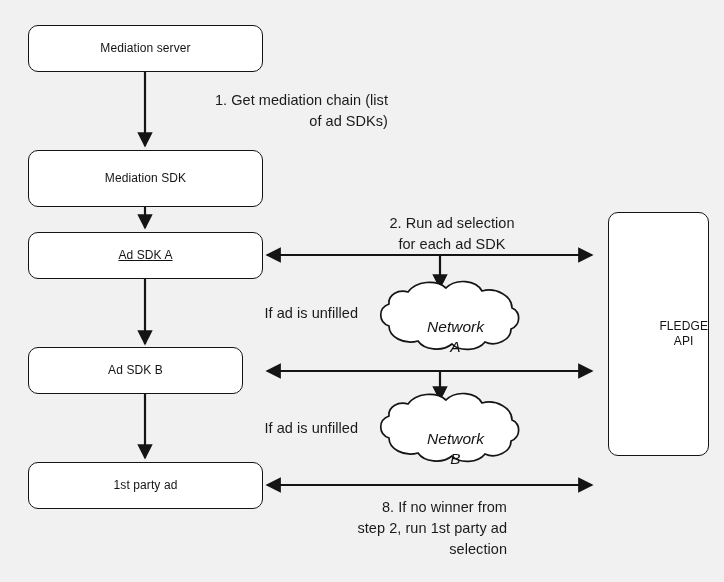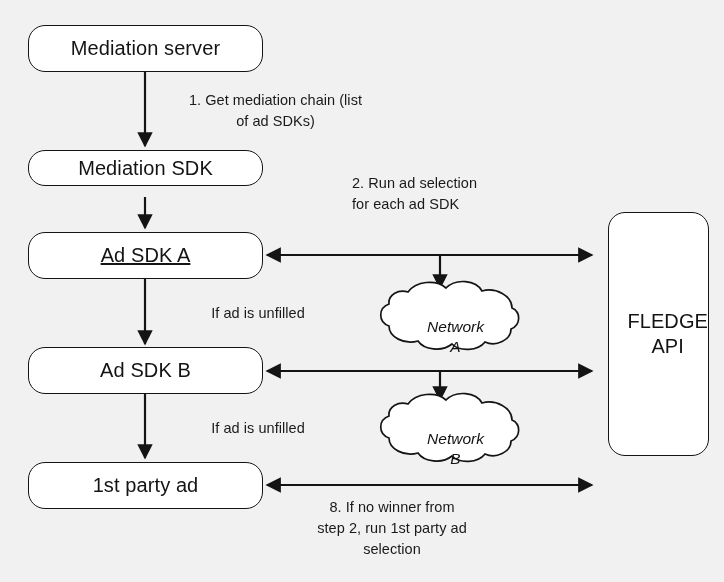--- a/index.html
+++ b/index.html
@@ -23,47 +23,49 @@
     position: absolute;
     left: 0;
     top: 0;
     width: 724px;
     height: 582px;
   }
   .node {
     position: absolute;
     background: #ffffff;
     border: 1.6px solid #141414;
-    border-radius: 17px;
+    border-radius: 10px;
     box-sizing: border-box;
     display: flex;
     align-items: center;
     justify-content: center;
     text-align: center;
     color: #141414;
-    font-size: 20px;
+    font-size: 12px;
     line-height: 1.25;
     letter-spacing: 0.1px;
   }
   .node-label {
     display: block;
     white-space: pre-line;
   }
   .edge-label {
     position: absolute;
     color: #1a1a1a;
     font-size: 14.5px;
     line-height: 1.45;
     letter-spacing: 0.05px;
     white-space: pre-line;
   }
   .edge-label.center {
+    text-align: center;
+    margin-top: 40px;
   }
   .edge-label.left {
-    text-align: center;
+    text-align: right;
   }
   .cloud-label {
     position: absolute;
     text-align: center;
     color: #141414;
     font-size: 15.5px;
     line-height: 1.3;
     white-space: pre-line;
     font-style: italic;
   }
@@ -117,29 +119,29 @@
              C 442 464, 424 462, 418 453
              C 404 457, 389 449, 389 438
              C 378 434, 378 420, 389 416
              C 388 407, 398 401, 408 404 Z" fill="#ffffff" stroke="#141414" stroke-width="1.7"></path>
   </svg>
 
   <div class="node" style="left:28px; top:25px; width:235px; height:47px;">
     <span class="node-label">Mediation server</span>
   </div>
 
-  <div class="node" style="left:28px; top:150px; width:235px; height:36px;">
+  <div class="node" style="left:28px; top:150px; width:235px; height:57px;">
     <span class="node-label">Mediation SDK</span>
   </div>
 
   <div class="node" style="left:28px; top:232px; width:235px; height:47px;text-decoration:underline;">
     <span class="node-label">Ad SDK A</span>
   </div>
 
-  <div class="node" style="left:28px; top:347px; width:235px; height:47px;">
+  <div class="node" style="left:28px; top:347px; width:215px; height:47px;">
     <span class="node-label">Ad SDK B</span>
   </div>
 
   <div class="node" style="left:28px; top:462px; width:235px; height:47px;justify-content:center;">
     <span class="node-label">1st party ad</span>
   </div>
 
   <div class="node" style="left:608px; top:212px; width:101px; height:244px;justify-content:flex-end;">
     <span class="node-label">FLEDGE
 API</span>

